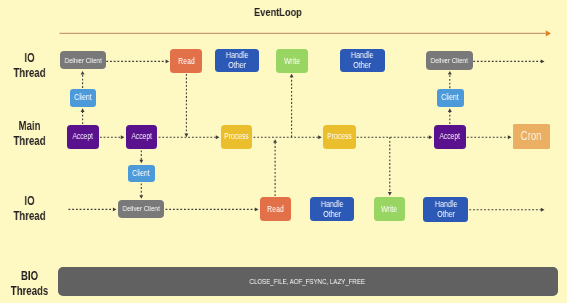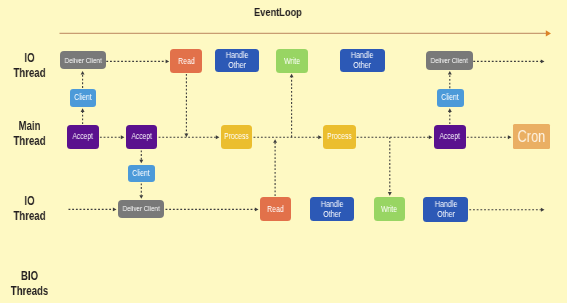--- a/index.html
+++ b/index.html
@@ -127,23 +127,26 @@
       <div class="node" style="left: 340.3px; top: 48.6px; width: 44.5px; height: 23.5px; border-radius: 3.5px; background: rgb(44, 89, 182); font-size: 8.9px;"><span>Handle
 Other</span></div>
       <div class="node" style="left: 426.1px; top: 51.4px; width: 46.5px; height: 18.4px; border-radius: 4px; background: rgb(121, 121, 121); font-size: 7.8px;"><span>Deliver Client</span></div>
       <div class="node" style="left: 69.6px; top: 89px; width: 26.3px; height: 18.1px; border-radius: 3px; background: rgb(76, 154, 217); font-size: 8.6px;"><span>Client</span></div>
       <div class="node" style="left: 436.8px; top: 89.4px; width: 26.8px; height: 17.7px; border-radius: 3px; background: rgb(76, 154, 217); font-size: 8.6px;"><span>Client</span></div>
       <div class="node" style="left: 66.8px; top: 125.1px; width: 32px; height: 24.2px; border-radius: 3.5px; background: rgb(90, 17, 142); font-size: 8.28px;"><span>Accept</span></div>
       <div class="node" style="left: 125.6px; top: 125.1px; width: 31.9px; height: 24.2px; border-radius: 3.5px; background: rgb(90, 17, 142); font-size: 8.28px;"><span>Accept</span></div>
       <div class="node" style="left: 220.6px; top: 125.1px; width: 31.8px; height: 24.2px; border-radius: 3.5px; background: rgb(235, 190, 46); font-size: 8.55px;"><span>Process</span></div>
       <div class="node" style="left: 323px; top: 125.1px; width: 32.6px; height: 24.2px; border-radius: 3.5px; background: rgb(235, 190, 46); font-size: 8.55px;"><span>Process</span></div>
       <div class="node" style="left: 433.6px; top: 125.1px; width: 32.2px; height: 24.2px; border-radius: 3.5px; background: rgb(90, 17, 142); font-size: 8.28px;"><span>Accept</span></div>
-      <div class="node" style="left: 512.8px; top: 124.4px; width: 37px; height: 25px; border-radius: 1.5px; background: rgb(234, 175, 99); font-size: 16px; color: rgb(253, 243, 227);"><span>Cron</span></div>
+      <div class="node" style="left: 512.8px; top: 124.4px; width: 37px; height: 25px; border-radius: 1.5px; background: rgb(234, 175, 99); font-size: 12px; color: rgb(253, 243, 227);"><span>Cron</span></div>
       <div class="node" style="left: 128px; top: 164.8px; width: 26.6px; height: 17.4px; border-radius: 3px; background: rgb(76, 154, 217); font-size: 8.6px;"><span>Client</span></div>
       <div class="node" style="left: 117.7px; top: 200px; width: 46.6px; height: 17.9px; border-radius: 4px; background: rgb(121, 121, 121); font-size: 7.8px;"><span>Deliver Client</span></div>
       <div class="node" style="left: 259.6px; top: 197.1px; width: 31.7px; height: 23.6px; border-radius: 3.5px; background: rgb(226, 113, 74); font-size: 8.74px;"><span>Read</span></div>
       <div class="node" style="left: 310.3px; top: 197.3px; width: 44.2px; height: 23.7px; border-radius: 3.5px; background: rgb(44, 89, 182); font-size: 8.9px;"><span>Handle
 Other</span></div>
       <div class="node" style="left: 373.9px; top: 197px; width: 31.4px; height: 24.3px; border-radius: 3.5px; background: rgb(152, 213, 99); font-size: 8.74px;"><span>Write</span></div>
       <div class="node" style="left: 423.2px; top: 197.4px; width: 44.8px; height: 24.2px; border-radius: 3.5px; background: rgb(44, 89, 182); font-size: 8.9px;"><span>Handle
 Other</span></div>
     </div>
+  <div id="bio-bar" style="left: 57.7px; top: 266.6px; width: 500px; height: 29.2px; border-radius: 5px; background: rgb(97, 97, 97); font-size: 7.15px;">
+    <span id="bio-text">CLOSE_FILE,  AOF_FSYNC,  LAZY_FREE</span>
+  </div>
 </div>
 
 </body></html>

